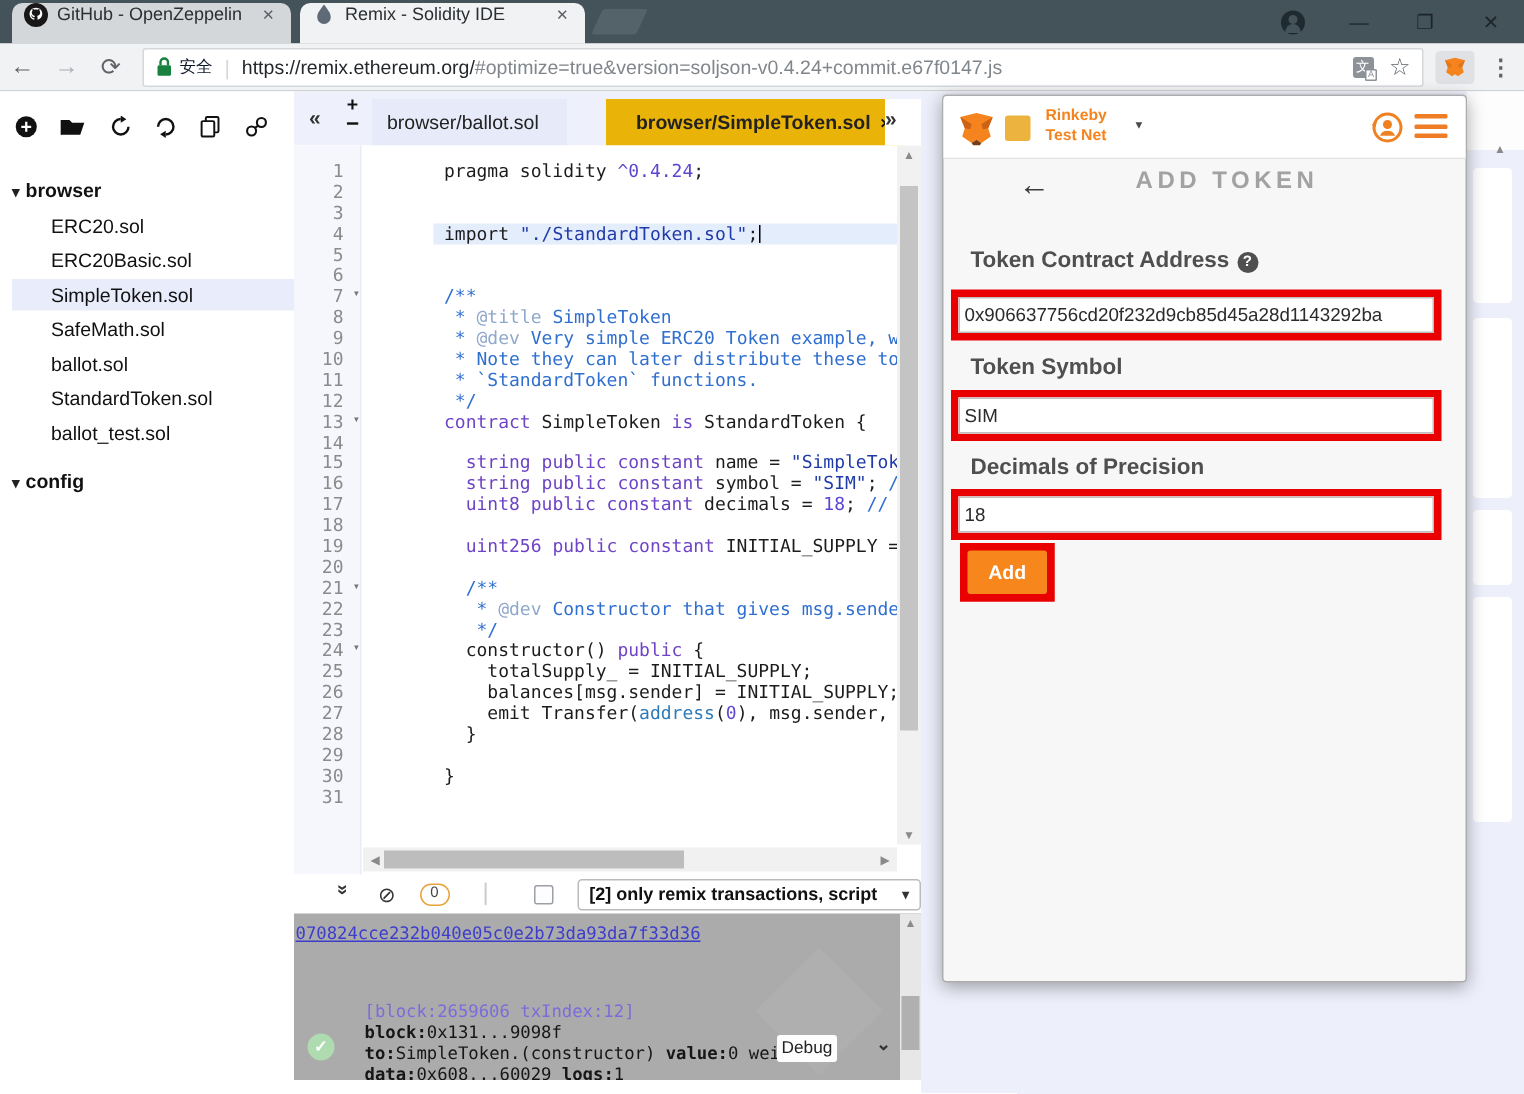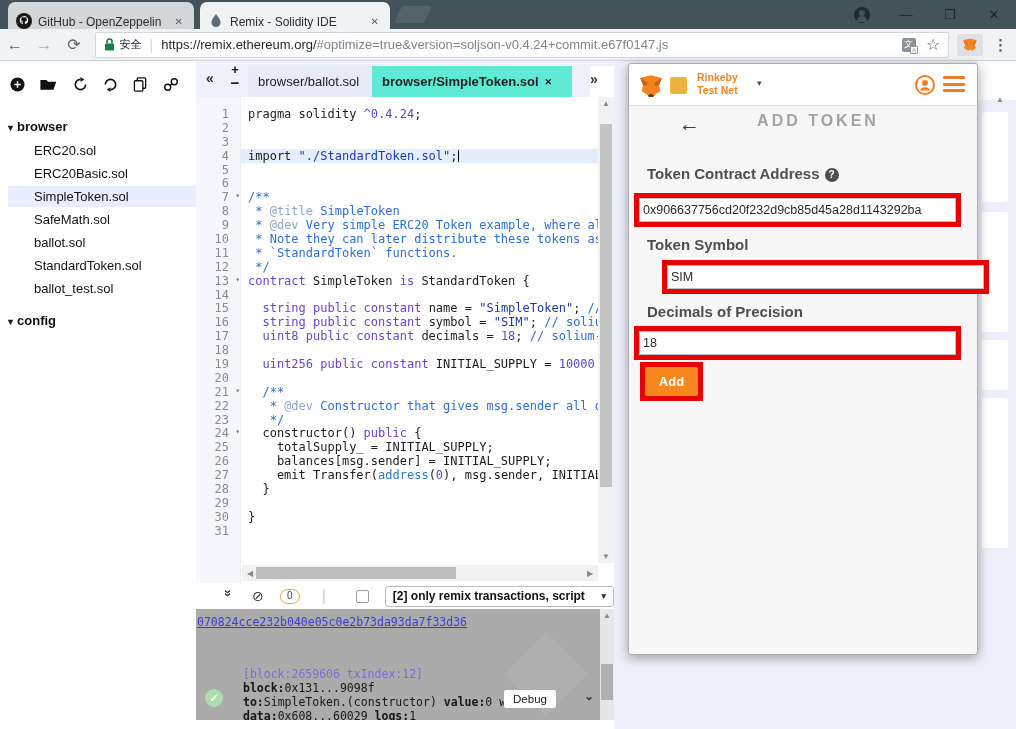--- a/index.html
+++ b/index.html
@@ -2,21 +2,21 @@
 <html><head>
 <meta charset="utf-8">
 <style>
   * { margin:0; padding:0; box-sizing:border-box; }
   html,body { background:#fff; }
   body { font-family:"Liberation Sans", sans-serif; }
   #app { position:relative; width:1016px; height:729px; overflow:hidden; background:#fff; }
 
   
   .tabbar { position:absolute; left:0; top:0; width:1016px; height:29px; background:#44525a; }
-  .tab { position:absolute; top:2px; height:27px; display:flex; align-items:flex-end; padding:0 8px; border-radius:7px 7px 0 0; font-size:12px; color:#2b2f32; }
+  .tab { position:absolute; top:2px; height:27px; display:flex; align-items:flex-start; padding:0 8px; border-radius:7px 7px 0 0; font-size:12px; color:#2b2f32; }
   .tab.t1 { left:8px;  width:186px; background:#d3d7da; }
   .tab.t2 { left:200px; width:190px; background:#f1f2f3; }
   .tab .favicon { width:16px; height:16px; margin-right:6px; flex:0 0 auto; }
   .tab .tab-title { flex:1; overflow:hidden; white-space:nowrap; }
   .tab .tab-close { font-size:10px; color:#5a6065; padding:2px 3px; }
   .newtab { position:absolute; left:398px; top:6px; width:30px; height:17px; background:#54626a; transform:skewX(-25deg); border-radius:2px; }
   .wincontrols { position:absolute; right:0; top:0; height:29px; display:flex; align-items:center; }
   .winbtn { width:44px; text-align:center; color:#1c2429; font-size:13px; }
   .profile-dot { width:16px; height:16px; border-radius:50%; background:#1f2a30; position:relative; margin:0 14px; }
   .profile-dot:after { content:""; position:absolute; left:5px; top:3px; width:6px; height:6px; border-radius:50%; background:#44525a; }
@@ -56,32 +56,32 @@
 
   
   .editorcol { position:absolute; left:196px; top:0; width:418px; height:668px; }
   .edtabs { position:absolute; left:0; top:0; width:418px; height:36px; background:#eef0fb; }
   .ed-collapse { position:absolute; left:10px; top:9px; font-size:14px; color:#333; font-weight:bold; }
   .ed-zoom { position:absolute; left:32px; top:2px; width:14px; text-align:center; color:#111; font-weight:bold; }
   .ed-zoom .zi { display:block; font-size:13px; line-height:14px; }
   .ed-zoom .zo { display:block; font-size:15px; line-height:12px; }
   .edtab { position:absolute; top:5px; height:31px; display:flex; align-items:center; font-size:13px; color:#222; padding:0 10px; }
   .edtab.t1 { left:52px; width:130px; background:#e7eaf8; }
-  .edtab.t2 { left:176px; width:200px; background:#5eead4; font-weight:bold; }
+  .edtab.t2 { left:208px; width:200px; background:#eab308; font-weight:bold;justify-content:flex-end; }
   .edtab .edtab-close { font-weight:bold; font-size:9px; margin-left:6px; color:#111; }
   .ed-expand { position:absolute; left:394px; top:5px; width:24px; height:31px; background:#fff; color:#333; font-size:14px; font-weight:bold; text-align:left; line-height:26px; }
 
   
   .code { position:absolute; left:0; top:36px; width:418px; height:486px; background:#fff; overflow:hidden; }
   .gutter { position:absolute; left:0; top:10px; width:45px; }
   .gutter-cell { position:relative; height:13.9px; font:12px "DejaVu Sans Mono", monospace; color:#8b8b8b; text-align:right; padding-right:12px; }
   .gutter-cell .fold { position:absolute; right:1px; top:1px; font-size:8px; color:#777; }
   .gutterbg { position:absolute; left:0; top:0; width:45px; height:486px; background:#f6f7fd; border-right:1px solid #ececf6; }
   .codelines { position:absolute; left:45px; top:10px; width:357px; }
-  .code-line { position:relative; height:13.9px; font:12px "DejaVu Sans Mono", monospace; white-space:pre; padding-left:7px; }
+  .code-line { position:relative; height:13.9px; font:12px "DejaVu Sans Mono", monospace; white-space:pre; padding-left:7px;margin-left:48px; }
   .code-line.active { background:#e4edfc; }
   .cursor { display:inline-block; width:1px; height:12px; background:#000; vertical-align:-2px; }
   .seg-p { color:#1c1c1c; } .seg-k { color:#6e44c6; } .seg-n { color:#5b46d2; }
   .seg-s { color:#203aa8; } .seg-c { color:#2f6fd0; } .seg-cd { color:#8fa8cc; } .seg-t { color:#2d7ab8; }
   .vscroll { position:absolute; left:402px; top:0; width:16px; height:466px; background:#f1f1f1; }
   .vscroll .thumb { position:absolute; left:2px; top:27px; width:12px; height:363px; background:#c4c4c4; }
   .sarrow { position:absolute; color:#8a8a8a; font-size:8px; width:16px; text-align:center; }
   .hscroll { position:absolute; left:46px; top:468px; width:356px; height:16px; background:#f1f1f1; }
   .hscroll .thumb { position:absolute; left:14px; top:2px; width:200px; height:12px; background:#bdbdbd; }
 
@@ -99,21 +99,21 @@
   .terminal { position:absolute; left:0; top:548px; width:418px; height:111px; background:#ababab; overflow:hidden; }
   .term-link { position:absolute; left:1px; top:6px; font:11.5px "DejaVu Sans Mono", monospace; color:#3d3dcc; text-decoration:underline; white-space:nowrap; }
   .watermark { position:absolute; left:95px; top:100px; font-size:44px; color:#bdbdbd; letter-spacing:4px; opacity:.8; }
   .wm-diamond { position:absolute; left:320px; top:35px; width:60px; height:60px; background:#b4b4b4; transform:rotate(45deg); opacity:.45; }
   .txblock { position:absolute; left:0px; top:58px; width:405px; }
   .tx-check { position:absolute; left:9px; top:22px; width:18px; height:18px; border-radius:50%; background:#aedbb0; color:#fff; font-size:11px; font-weight:bold; text-align:center; line-height:18px; }
   .tx-rows { position:absolute; left:47px; top:0; font:11.5px "DejaVu Sans Mono", monospace; color:#161616; }
   .tx-row { height:14px; white-space:pre; }
   .tseg-b { font-weight:bold; }
   .tseg-blk { color:#7b6cd9; }
-  .debug-btn { position:absolute; left:308px; top:23px; width:52px; height:18px; background:#fdfdfd; border-radius:2px; font-size:11.5px; color:#222; text-align:center; line-height:18px; }
+  .debug-btn { position:absolute; left:322px; top:23px; width:40px; height:18px; background:#fdfdfd; border-radius:2px; font-size:11.5px; color:#222; text-align:center; line-height:18px; }
   .tx-chev { position:absolute; left:388px; top:22px; font-size:12px; font-weight:bold; color:#333; }
   .termscroll { position:absolute; left:404px; top:0; width:14px; height:171px; background:#e7e7e7; }
   .termscroll .thumb { position:absolute; left:1px; top:55px; width:12px; height:36px; background:#b0b0b0; }
 
   
   .rightpanel { position:absolute; left:614px; top:0; width:402px; height:668px; background:#edeffb; }
   .rp-topwhite { position:absolute; left:364px; top:0; width:38px; height:39px; background:#fdfdfe; }
   .rp-up { position:absolute; left:382px; top:34px; color:#8a8a8a; font-size:8px; }
   .rp-card { position:absolute; left:368px; width:26px; background:#fff; border-radius:3px; }
 
@@ -419,21 +419,21 @@
       </div>
 
       <div class="mm-label" style="top:101px;">
         <span>Token Contract Address</span><span class="mm-help">?</span>
       </div>
       <div class="redbox" style="top:129px;">
         <input value="0x906637756cd20f232d9cb85d45a28d1143292ba" style="">
       </div>
 
       <div class="mm-label" style="top:172px;"><span>Token Symbol</span></div>
-      <div class="redbox" style="top:196px;margin-left:28px;">
+      <div class="redbox" style="top:196px;">
         <input value="SIM" style="">
       </div>
 
       <div class="mm-label" style="top:239px;"><span>Decimals of Precision</span></div>
       <div class="redbox" style="top:262px;">
         <input value="18" style="">
       </div>
 
       <div class="redbox-add">
         <button class="add-btn">Add</button>

